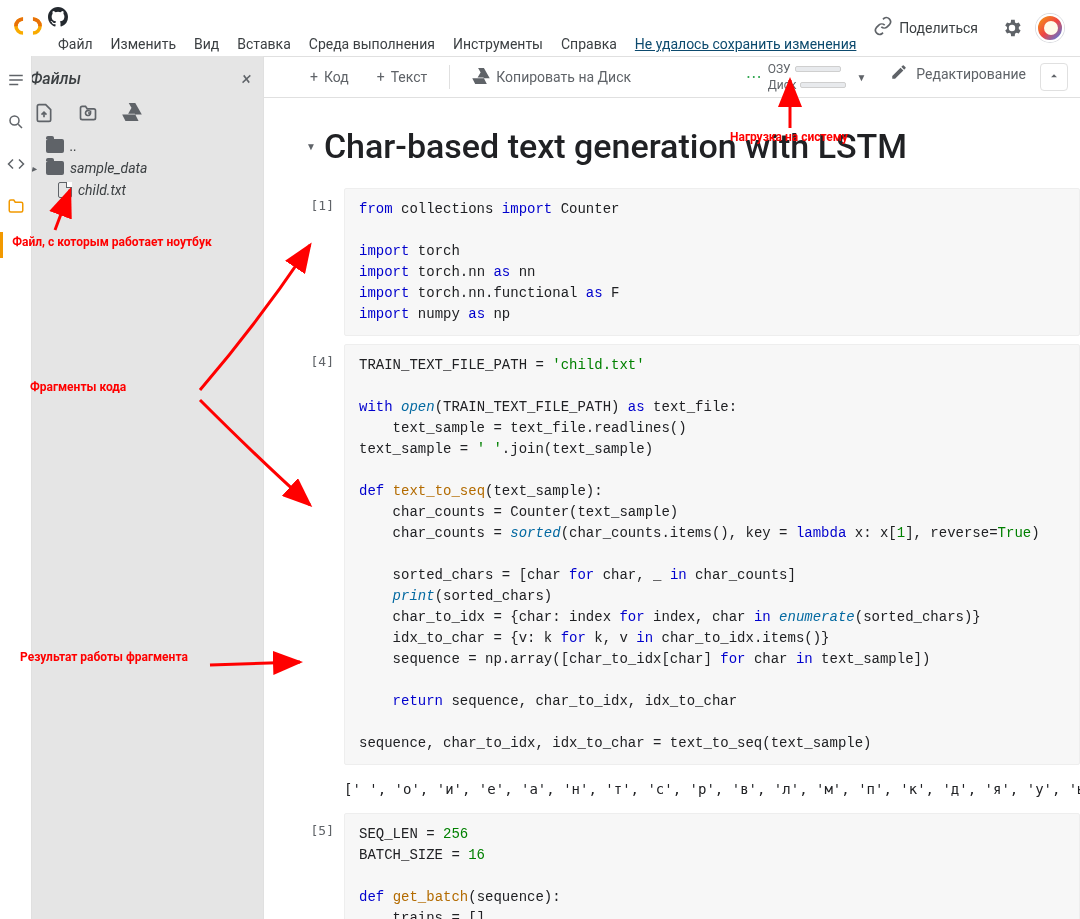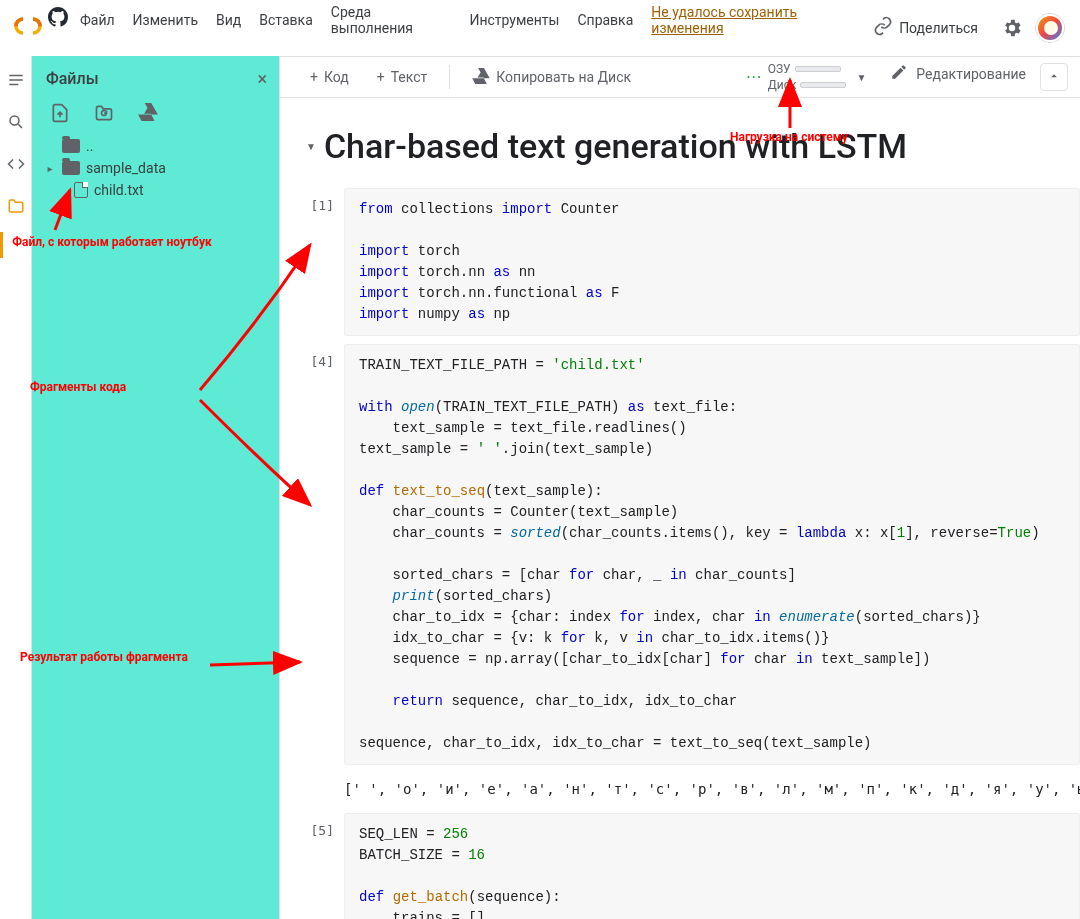--- a/index.html
+++ b/index.html
@@ -2,26 +2,26 @@
 <html><head>
 <meta charset="utf-8">
 <style>
   * { box-sizing: border-box; margin: 0; padding: 0; }
   body { font-family: -apple-system, BlinkMacSystemFont, "Segoe UI", Roboto, Arial, sans-serif; font-size: 14px; color: #3c4043; background: #fff; width: 1080px; height: 919px; overflow: hidden; position: relative; }
 
   
   .header { height: 56px; display: flex; align-items: flex-start; padding: 6px 8px 0 8px; }
   .logo { width: 40px; height: 40px; display: flex; align-items: center; justify-content: center; }
   .logo svg { width: 34px; height: 22px; }
-  .header-main { flex: 1; display: flex; }
+  .header-main { flex: 1; display: flex; flex-direction: column; }
   .header-row1 { display: flex; align-items: center; gap: 6px; height: 24px; }
   .gh-icon { width: 22px; height: 22px; }
   .menubar { display: flex; align-items: center; gap: 2px; height: 28px; padding-left: 2px; }
   .menubar .mitem { padding: 4px 8px; border-radius: 4px; cursor: pointer; color: #3c4043; }
-  .save-msg { color: #a16207; text-decoration: underline; margin-left: 8px; }
+  .save-msg { color: #0c4a6e; text-decoration: underline; margin-left: 8px; }
   .header-right { display: flex; align-items: center; gap: 10px; padding-right: 8px; margin-top: 6px; }
   .share-btn { display: flex; align-items: center; gap: 6px; padding: 4px 10px; border-radius: 4px; cursor: pointer; }
   .gear-btn, .avatar { width: 28px; height: 28px; border-radius: 50%; display: flex; align-items: center; justify-content: center; cursor: pointer; }
   .avatar { background: linear-gradient(135deg,#f59e0b,#ef4444,#3b82f6); border: 2px solid #fff; box-shadow: 0 0 0 1px #dadce0; position: relative; }
   .avatar::after { content:""; position:absolute; left:6px; top:5px; width:14px; height:14px; background:#fffbea; border-radius:50%; }
 
   
   .toolbar { height: 42px; border-top: 1px solid #e0e0e0; border-bottom: 1px solid #e0e0e0; display: flex; align-items: center; padding: 0 12px 0 0; }
   .toolbar-left { display: flex; align-items: center; gap: 8px; padding-left: 300px; }
   .tbtn { display: flex; align-items: center; gap: 6px; padding: 4px 10px; border-radius: 4px; cursor: pointer; color: #5f6368; }
@@ -37,21 +37,21 @@
   .edit-btn { display:flex; align-items:center; gap:8px; color:#5f6368; cursor:pointer; }
   .expand-btn { width:28px; height:28px; border:1px solid #e0e0e0; border-radius:4px; display:flex; align-items:center; justify-content:center; cursor:pointer; }
 
   
   .leftrail { position:absolute; left:0; top:56px; bottom:0; width:32px; border-right:1px solid #e0e0e0; background:#fff; display:flex; flex-direction:column; align-items:center; padding-top:14px; gap:22px; z-index:5; }
   .rail-icon { width:20px; height:20px; color:#5f6368; cursor:pointer; display:flex; align-items:center; justify-content:center; }
   .rail-icon.active { color:#f29900; position:relative; }
   .rail-active-bar { position:absolute; left:0; width:3px; height:26px; background:#f29900; top:176px; }
 
   
-  .filesidebar { position:absolute; left:32px; top:56px; width:248px; bottom:0; border-right:1px solid #e0e0e0; background:#5eead4; z-index:4; }
+  .filesidebar { position:absolute; left:16px; top:56px; width:248px; bottom:0; border-right:1px solid #e0e0e0; background:#e5e5e5; z-index:4;font-style:italic; }
   .fs-header { display:flex; align-items:center; justify-content:space-between; padding:12px 12px 8px 14px; }
   .fs-title { font-size:16px; font-weight:500; }
   .fs-close { cursor:pointer; color:#5f6368; font-size:18px; }
   .fs-toolbar { display:flex; align-items:center; gap:22px; padding:6px 18px 10px 18px; }
   .fs-ticon { width:22px; height:22px; color:#5f6368; cursor:pointer; }
   .fs-tree { padding:0 8px; font-size:14px; }
   .fs-row { display:flex; align-items:center; gap:6px; padding:3px 4px; border-radius:4px; cursor:pointer; }
   .fs-caret { width:12px; text-align:center; color:#5f6368; font-size:10px; }
   .fs-indent { padding-left:16px; }
   .dark-folder { width:18px; height:14px; background:#5f6368; border-radius:2px 2px 2px 2px; position:relative; }

